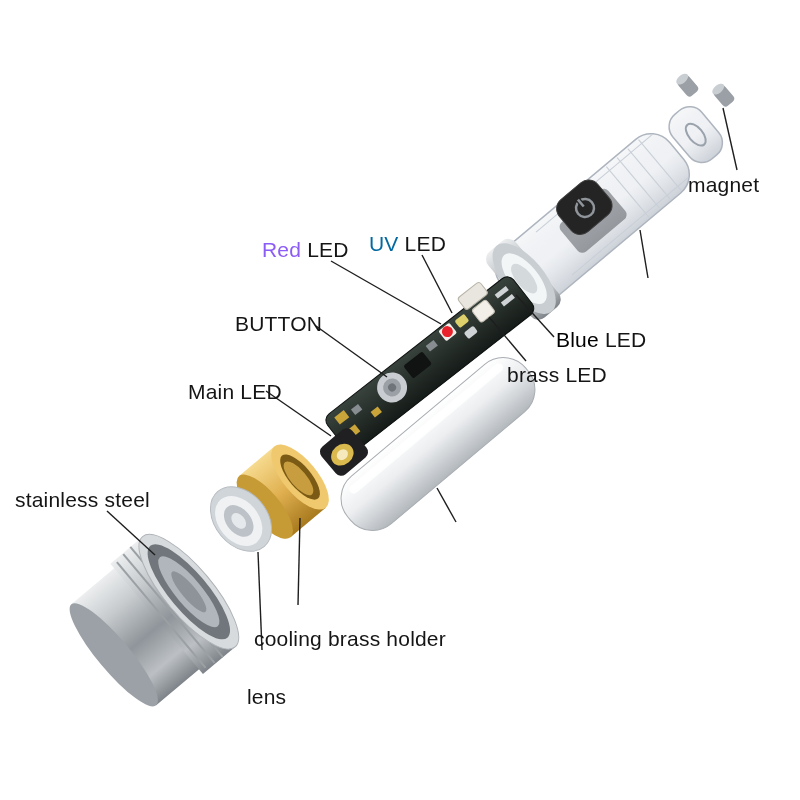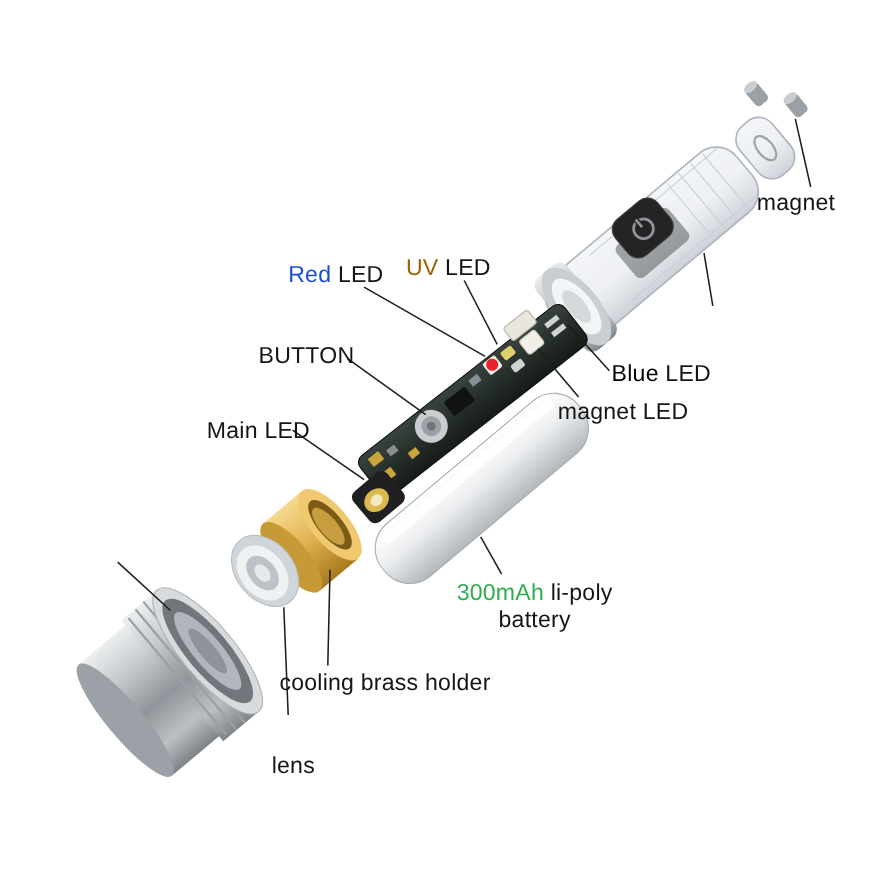--- a/index.html
+++ b/index.html
@@ -159,35 +159,32 @@
       <line x1="107" y1="511" x2="155" y2="555"></line>
       <line x1="262" y1="650" x2="258" y2="552"></line>
       <line x1="298" y1="605" x2="300" y2="518"></line>
       <line x1="456" y1="522" x2="437" y2="488"></line>
     </g>
   </svg>
 
   <div class="label" style="left:688px;top:172px">magnet</div>
 
 
-  <div class="label" style="left:262px;top:237px"><span style="color: #1d4ed8;">Red</span><span> LED</span></div>
+  <div class="label" style="left:262px;top:237px"><span style="color: #8b5cf6;">Red</span><span> LED</span></div>
 
-  <div class="label" style="left:369px;top:231px"><span style="color: #a16207;">UV</span><span> LED</span></div>
+  <div class="label" style="left:369px;top:231px"><span style="color: #0369a1;">UV</span><span> LED</span></div>
 
   <div class="label" style="left:556px;top:327px"><span style="color: #000000;">Blue</span><span> LED</span></div>
 
-  <div class="label" style="left:507px;top:362px">magnet LED</div>
+  <div class="label" style="left:507px;top:362px">brass LED</div>
 
   <div class="label" style="left:235px;top:311px">BUTTON</div>
 
   <div class="label" style="left:188px;top:379px">Main LED</div>
 
+  <div class="label" style="left:15px;top:487px">stainless steel</div>
 
   <div class="label" style="left:247px;top:684px">lens</div>
 
-  <div class="label" style="left:254px;top:608px">cooling brass holder</div>
+  <div class="label" style="left:254px;top:626px">cooling brass holder</div>
 
-  <div class="label center" style="left:400px;top:526px;width:172px">
-    <div><span style="color: rgb(47, 174, 78);">300mAh</span><span> li-poly</span></div>
-    <div>battery</div>
-  </div>
 
 </div>
 
 </body></html>

